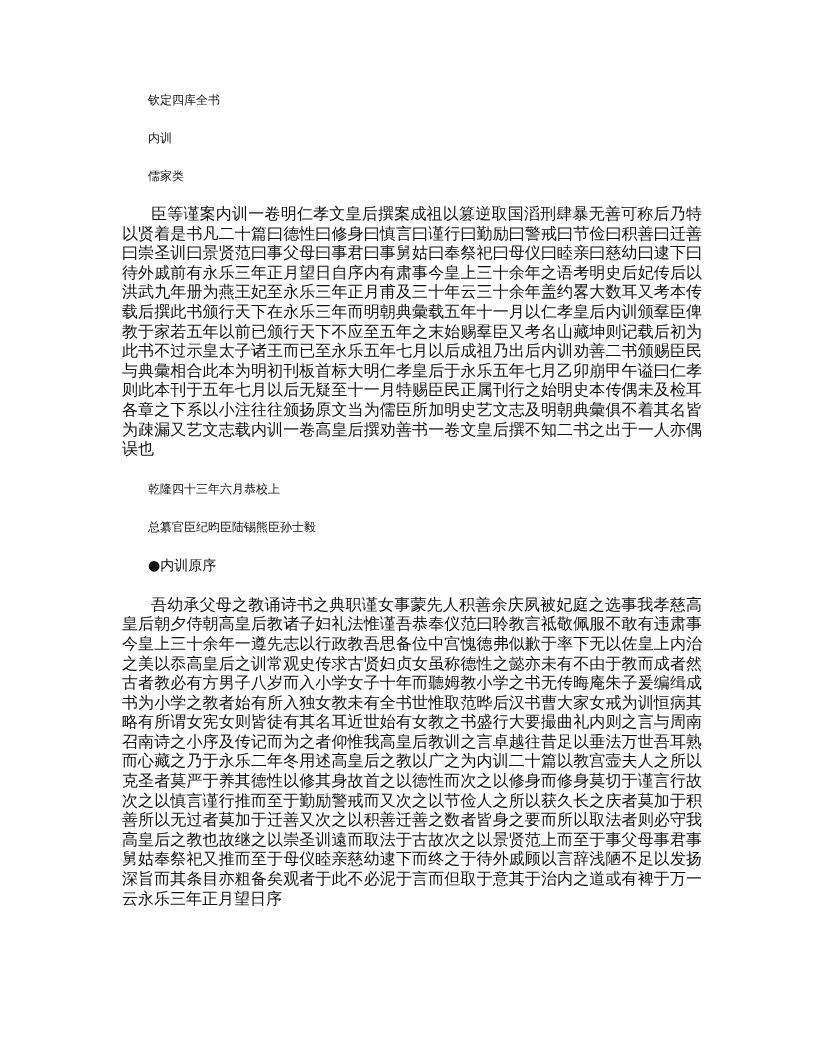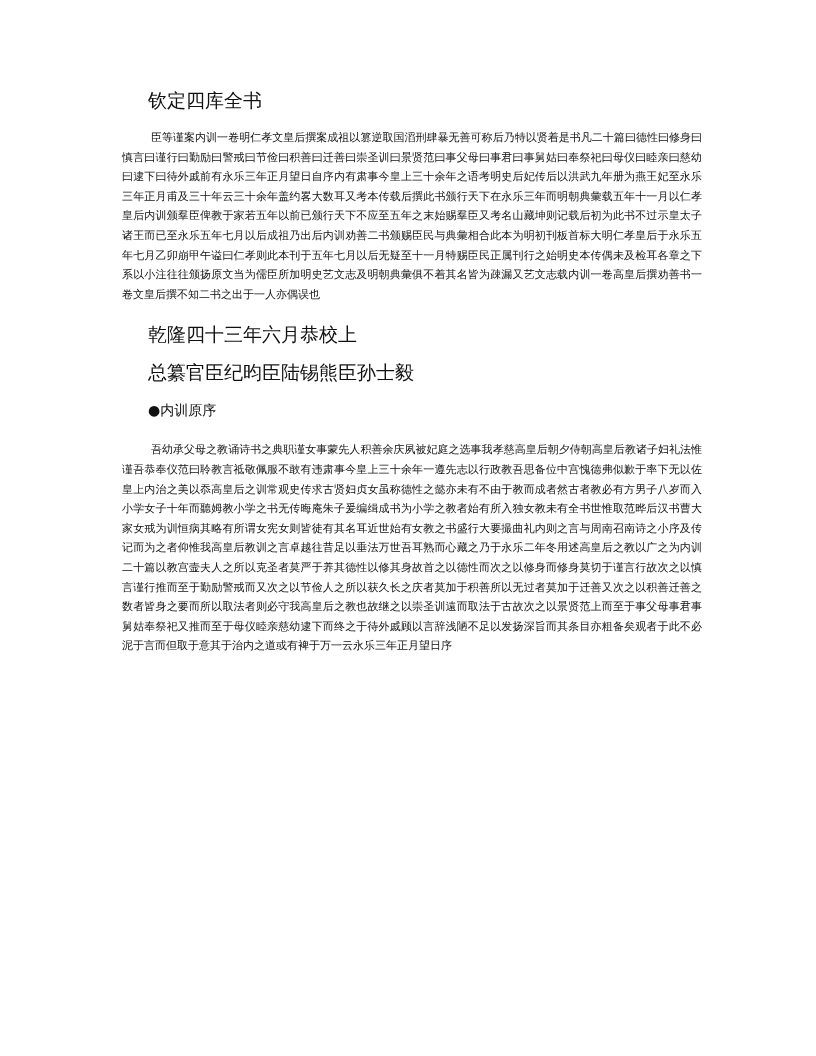--- a/index.html
+++ b/index.html
@@ -1,30 +1,32 @@
 <!DOCTYPE html>
 <html><head>
 <meta charset="utf-8">
 <style>
   html, body { margin: 0; padding: 0; background: #ffffff; }
   body { width: 816px; height: 1056px; position: relative; overflow: hidden;
          font-family: "DejaVu Serif", "Liberation Serif", serif; color: #111; }
   .page { position: absolute; left: 122px; top: 90px; width: 580px; }
   .title { font-size: 14px; line-height: 20px; margin: 0 0 24px 0; white-space: pre; }
-  .heading { font-size: 19px; line-height: 20px; margin: 0 0 18px 26px; }
-  .para { font-size: 11px; line-height: 19.6px; text-indent: 29px; margin: 0 0 20px 0;
+  .heading { font-size: 12px; line-height: 20px; margin: 0 0 18px 26px; }
+  .para { font-size: 16px; line-height: 19.6px; text-indent: 29px; margin: 0 0 20px 0;
           text-align: justify; word-break: break-all; letter-spacing: 0; }
   .bullet { font-size: 14px; line-height: 20px; margin: 8px 0 20px 26px; }
 </style>
 </head>
 <body>
 
 <div class="page">
 
   <div class="heading">钦定四库全书</div>
+  <div class="heading">内训</div>
+  <div class="heading">儒家类</div>
 
   <p class="para">臣等谨案内训一卷明仁孝文皇后撰案成祖以篡逆取国滔刑肆暴无善可称后乃特以贤着是书凡二十篇曰德性曰修身曰慎言曰谨行曰勤励曰警戒曰节俭曰积善曰迁善曰崇圣训曰景贤范曰事父母曰事君曰事舅姑曰奉祭祀曰母仪曰睦亲曰慈幼曰逮下曰待外戚前有永乐三年正月望日自序内有肃事今皇上三十余年之语考明史后妃传后以洪武九年册为燕王妃至永乐三年正月甫及三十年云三十余年盖约畧大数耳又考本传载后撰此书颁行天下在永乐三年而明朝典彙载五年十一月以仁孝皇后内训颁羣臣俾教于家若五年以前已颁行天下不应至五年之末始赐羣臣又考名山藏坤则记载后初为此书不过示皇太子诸王而已至永乐五年七月以后成祖乃出后内训劝善二书颁赐臣民与典彙相合此本为明初刊板首标大明仁孝皇后于永乐五年七月乙卯崩甲午谥曰仁孝则此本刊于五年七月以后无疑至十一月特赐臣民正属刊行之始明史本传偶未及检耳各章之下系以小注往往颁扬原文当为儒臣所加明史艺文志及明朝典彙俱不着其名皆为疎漏又艺文志载内训一卷高皇后撰劝善书一卷文皇后撰不知二书之出于一人亦偶误也</p>
 
   <div class="heading">乾隆四十三年六月恭校上</div>
   <div class="heading">总纂官臣纪昀臣陆锡熊臣孙士毅</div>
 
   <div class="bullet"><span>●</span><span>内训原序</span></div>
 
   <p class="para">吾幼承父母之教诵诗书之典职谨女事蒙先人积善余庆夙被妃庭之选事我孝慈高皇后朝夕侍朝高皇后教诸子妇礼法惟谨吾恭奉仪范曰聆教言祗敬佩服不敢有违肃事今皇上三十余年一遵先志以行政教吾思备位中宫愧德弗似歉于率下无以佐皇上内治之美以忝高皇后之训常观史传求古贤妇贞女虽称德性之懿亦未有不由于教而成者然古者教必有方男子八岁而入小学女子十年而聽姆教小学之书无传晦庵朱子爰编缉成书为小学之教者始有所入独女教未有全书世惟取范晔后汉书曹大家女戒为训恒病其略有所谓女宪女则皆徒有其名耳近世始有女教之书盛行大要撮曲礼内则之言与周南召南诗之小序及传记而为之者仰惟我高皇后教训之言卓越往昔足以垂法万世吾耳熟而心藏之乃于永乐二年冬用述高皇后之教以广之为内训二十篇以教宫壸夫人之所以克圣者莫严于养其德性以修其身故首之以德性而次之以修身而修身莫切于谨言行故次之以慎言谨行推而至于勤励警戒而又次之以节俭人之所以获久长之庆者莫加于积善所以无过者莫加于迁善又次之以积善迁善之数者皆身之要而所以取法者则必守我高皇后之教也故继之以崇圣训遠而取法于古故次之以景贤范上而至于事父母事君事舅姑奉祭祀又推而至于母仪睦亲慈幼逮下而终之于待外戚顾以言辞浅陋不足以发扬深旨而其条目亦粗备矣观者于此不必泥于言而但取于意其于治内之道或有裨于万一云永乐三年正月望日序</p>
 </div>

